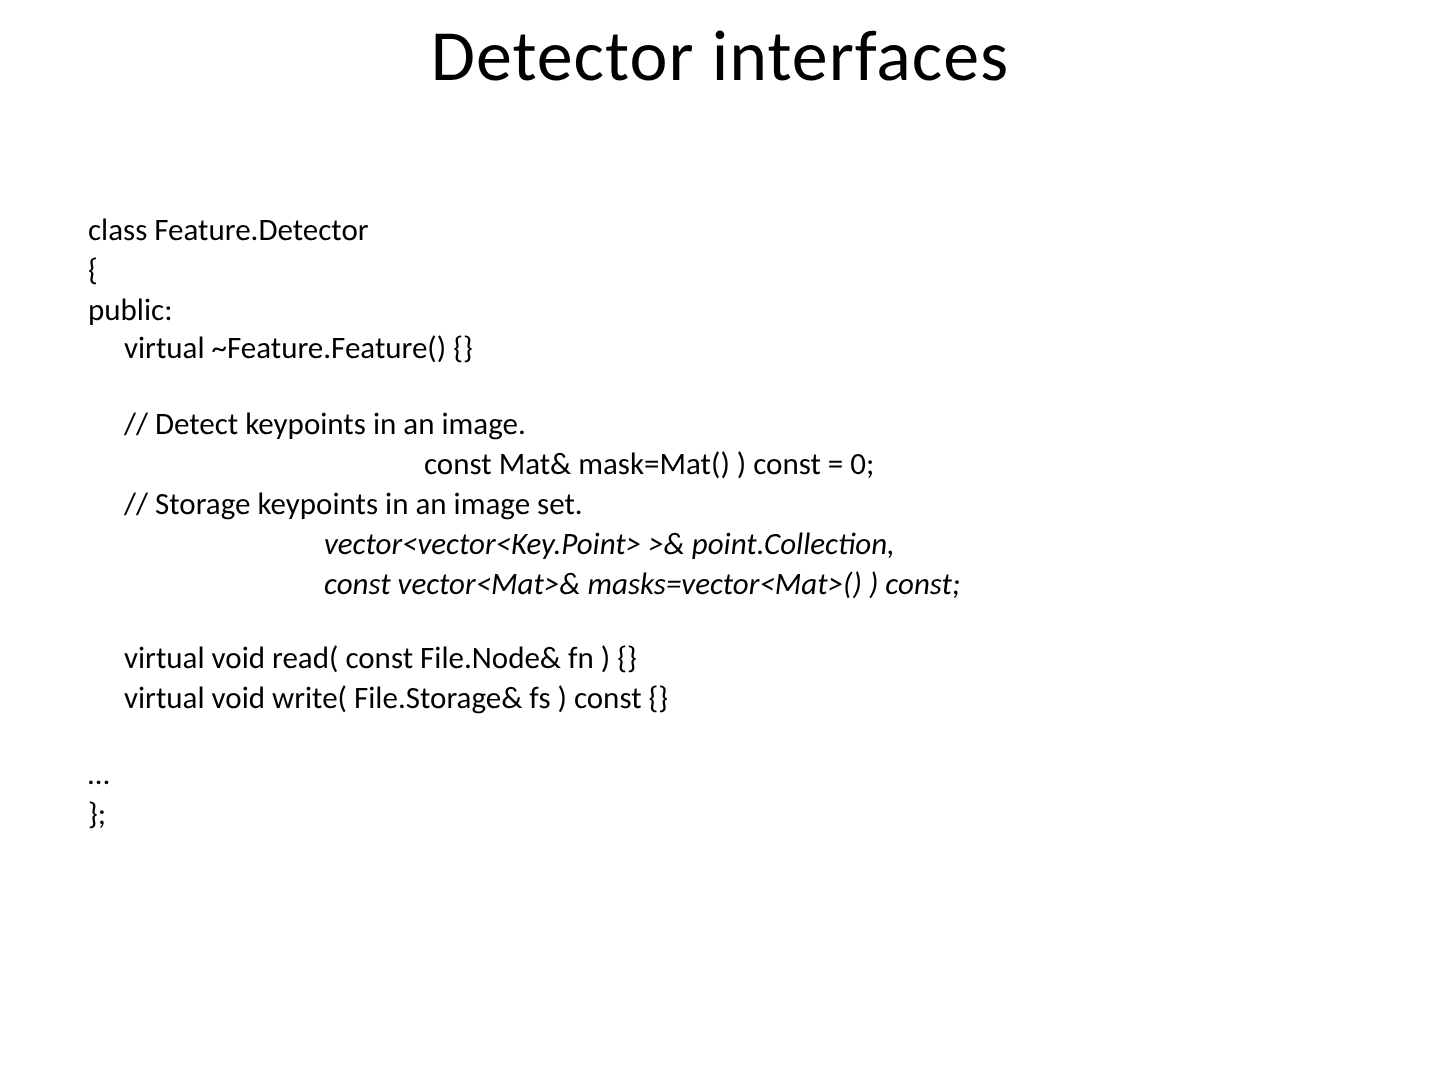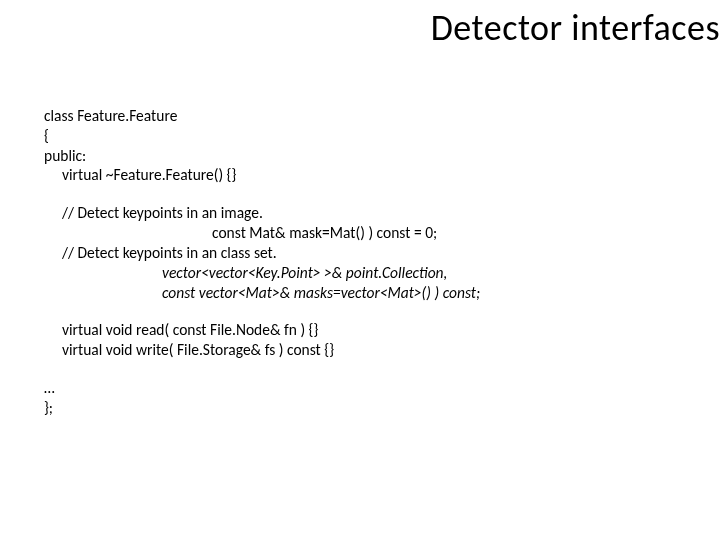--- a/index.html
+++ b/index.html
@@ -16,21 +16,21 @@
     width: 720px;
     height: 540px;
     position: relative;
     box-sizing: border-box;
   }
   .title {
     position: absolute;
     top: 6px;
     left: 0;
     width: 720px;
-    text-align: right;
+    text-align: center;
     font-size: 36px;
     font-weight: 400;
     letter-spacing: 0.5px;
   }
   .body {
     position: absolute;
     top: 106px;
     left: 44px;
     width: 640px;
     font-size: 15.5px;
@@ -46,30 +46,30 @@
   .indent-deep { padding-left: 168px; }
   .indent-deep2 { padding-left: 118px; font-style: italic; }
 </style>
 </head>
 <body>
 
 <div class="slide">
   <div class="title">Detector interfaces</div>
 
   <div class="body">
-    <div class="line">class Feature.Feature</div>
+    <div class="line">class Feature.Detector</div>
     <div class="line">{</div>
     <div class="line">public:</div>
     <div class="line indent1">virtual ~Feature.Feature() {}</div>
 
     <div class="gap"></div>
 
     <div class="line indent1">// Detect keypoints in an image.</div>
     <div class="line indent-deep">const Mat&amp; mask=Mat() ) const = 0;</div>
-    <div class="line indent1">// Detect keypoints in an class set.</div>
+    <div class="line indent1">// Storage keypoints in an image set.</div>
     <div class="line indent-deep2">vector&lt;vector&lt;Key.Point&gt; &gt;&amp; point.Collection,</div>
     <div class="line indent-deep2">const vector&lt;Mat&gt;&amp; masks=vector&lt;Mat&gt;() ) const;</div>
 
     <div class="gap"></div>
 
     <div class="line indent1">virtual void read( const File.Node&amp; fn ) {}</div>
     <div class="line indent1">virtual void write( File.Storage&amp; fs ) const {}</div>
 
     <div class="gap"></div>
 

